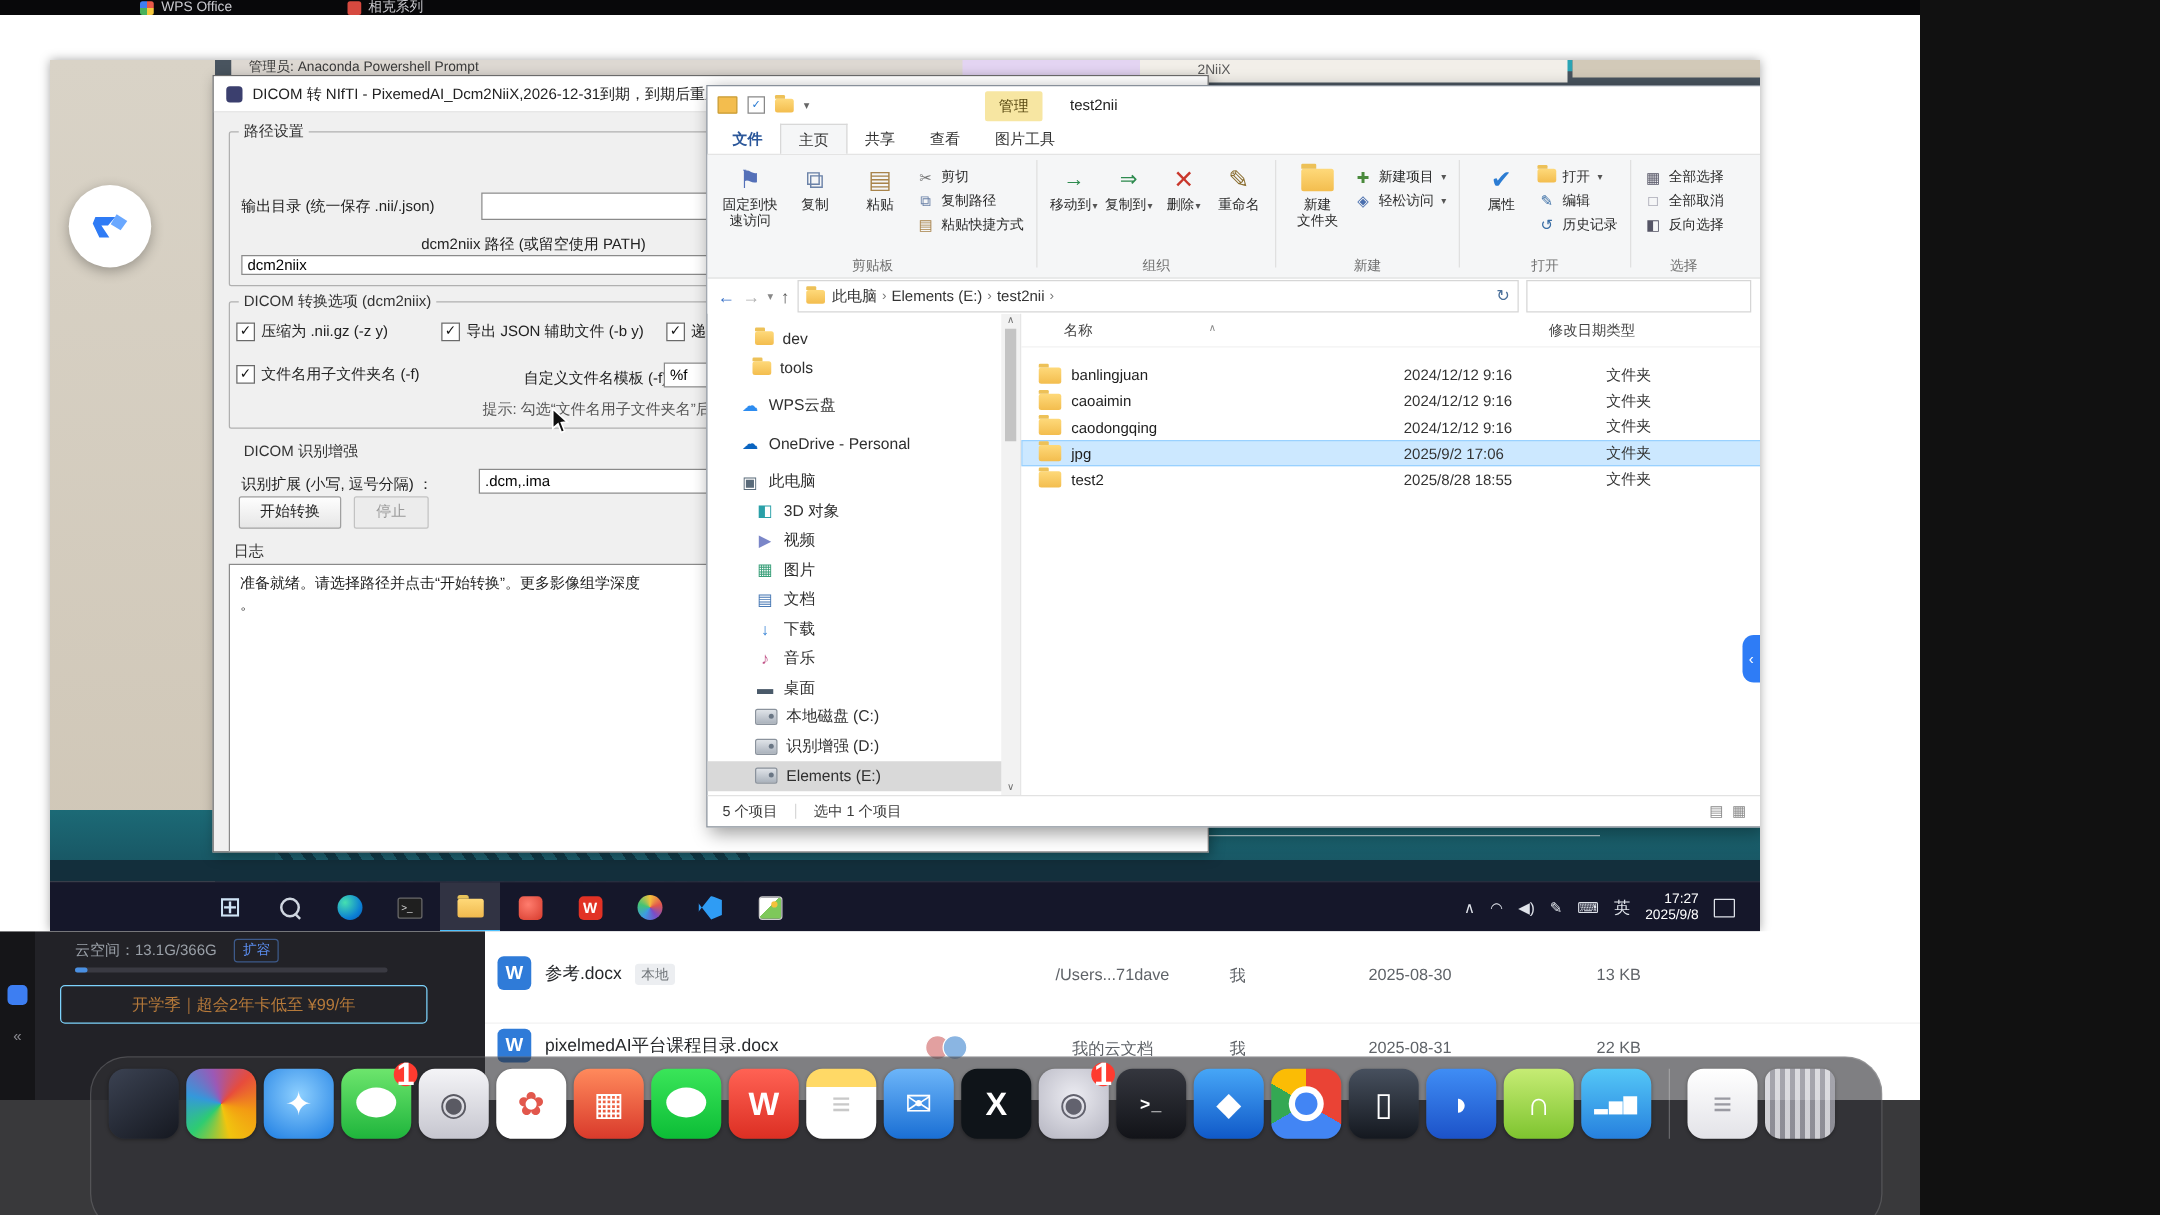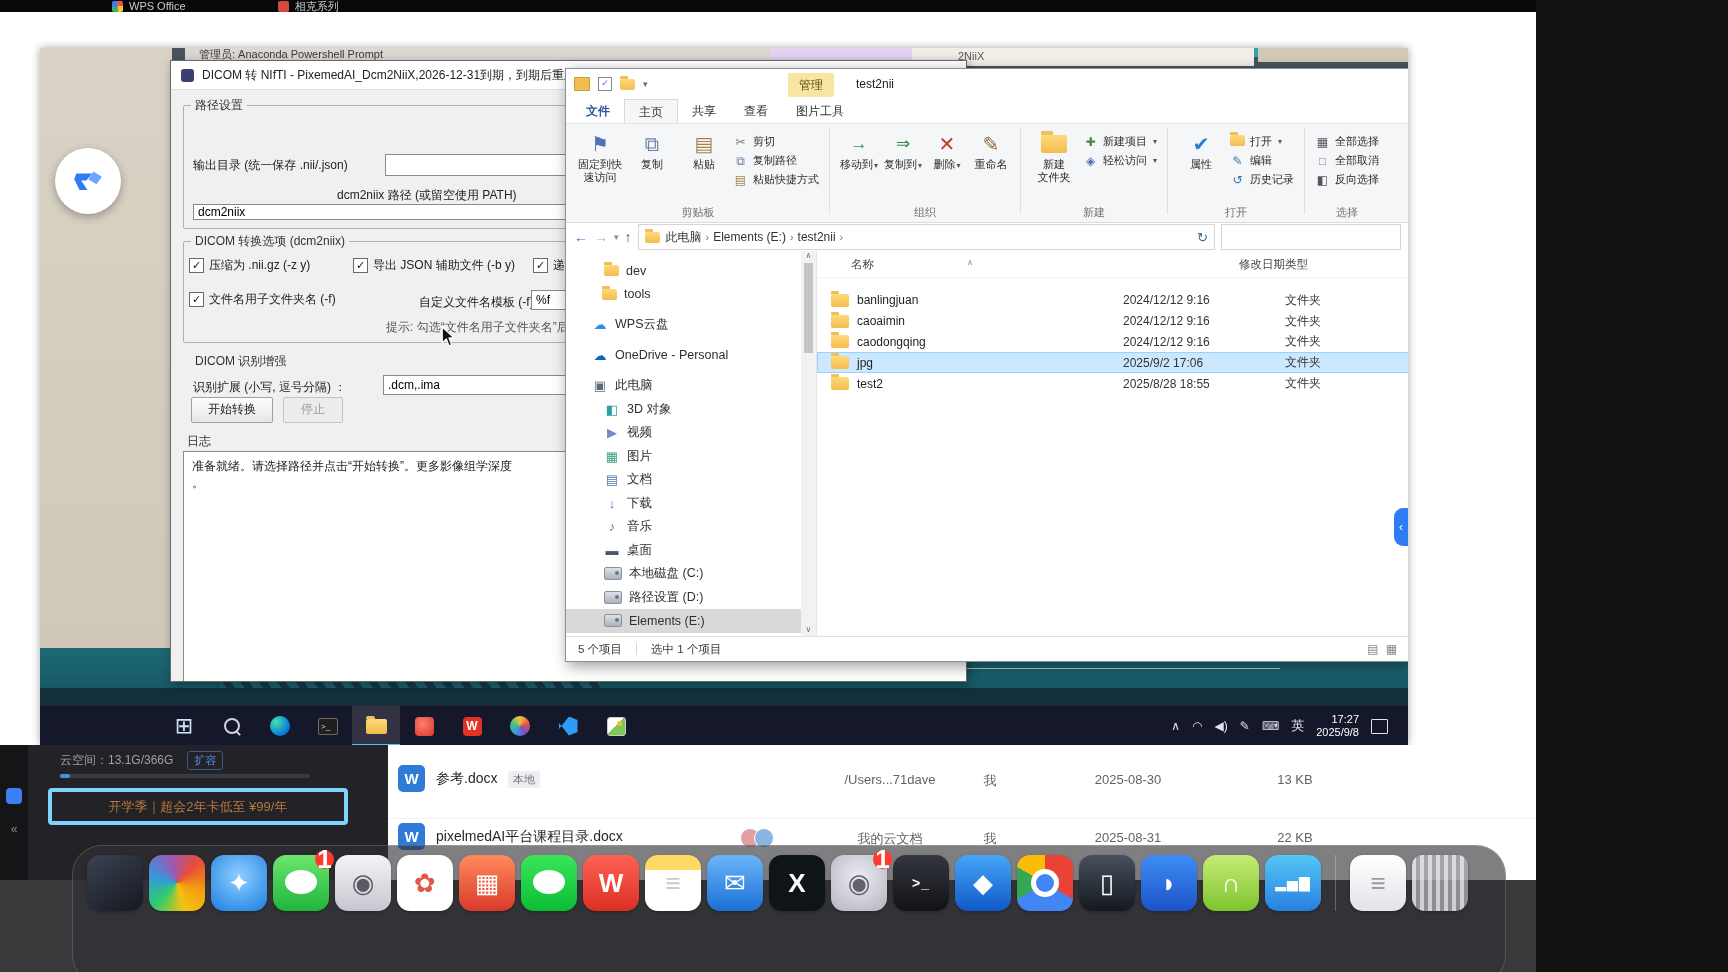--- a/index.html
+++ b/index.html
@@ -182,21 +182,21 @@
   .wps-strip{position:absolute;left:0;top:745px;width:100%;height:135px;background:#fff;overflow:hidden;}
   .wps-rail{position:absolute;left:0;top:0;width:28px;height:100%;background:#151518;display:flex;flex-direction:column;align-items:center;}
   .rail-ico{width:16px;height:16px;border-radius:4px;background:#3d7ef2;margin-top:43px;}
   .rail-arrow{color:#8a8a90;font-size:12px;margin-top:18px;}
   .wps-left{position:absolute;left:28px;top:0;width:360px;height:100%;background:#222227;}
   .cloud-row{position:absolute;left:32px;top:6px;display:flex;align-items:center;gap:14px;}
   .cloud-label{color:#9aa0a8;font-size:12px;}
   .expand-btn{border:1px solid #3d5a8a;color:#5b8def;font-size:11px;border-radius:3px;padding:0 6px;height:17px;line-height:16px;}
   .prog{position:absolute;left:32px;top:29px;width:250px;height:4px;background:#3a3a42;border-radius:2px;}
   .prog-fill{width:10px;height:100%;background:#4a90e2;border-radius:2px;}
-  .promo{position:absolute;left:20px;top:43px;width:292px;height:29px;border:4px solid #7dd3fc;border-radius:4px;
+  .promo{position:absolute;left:20px;top:43px;width:292px;height:29px;border:1px solid #7dd3fc;border-radius:4px;
     color:#b5793a;font-size:13px;display:flex;align-items:center;justify-content:center;}
   .wps-rows{position:absolute;left:388px;top:0;right:0;height:100%;}
   .wps-row{position:absolute;left:0;width:100%;height:40px;}
   .wps-row.r1{border-top:1px solid #f2f2f2;}
   .wps-doc-ico{position:absolute;left:10px;top:4px;width:27px;height:27px;border-radius:5px;background:#2f7bd8;
     color:#fff;font-weight:bold;font-size:15px;text-align:center;line-height:27px;}
   .wps-name{position:absolute;left:48px;top:9px;font-size:14px;color:#26282b;white-space:nowrap;}
   .wps-badge{position:absolute;left:120px;top:10px;background:#eceef1;color:#70757a;font-size:11px;border-radius:3px;
     padding:1px 5px;}
   .wps-avatars{position:absolute;left:358px;top:9px;display:flex;}
@@ -526,21 +526,21 @@
               <div class="nav-item" style="padding-left: 38px;">
                 <span class="nav-glyph" style="color: rgb(74, 90, 106);">▬</span>
                 <span class="nav-label">桌面</span>
               </div>
               <div class="nav-item" style="padding-left: 38px;">
                 <span class="mini-disk"></span>
                 <span class="nav-label">本地磁盘 (C:)</span>
               </div>
               <div class="nav-item" style="padding-left: 38px;">
                 <span class="mini-disk"></span>
-                <span class="nav-label">路径设置 (D:)</span>
+                <span class="nav-label">识别增强 (D:)</span>
               </div>
               <div class="nav-item sel" style="padding-left: 38px;">
                 <span class="mini-disk"></span>
                 <span class="nav-label">Elements (E:)</span>
               </div>
             </div>
           <div class="ex-scroll">
             <span>∧</span>
             <span class="scroll-thumb"></span>
             <span class="scroll-down">∨</span>

